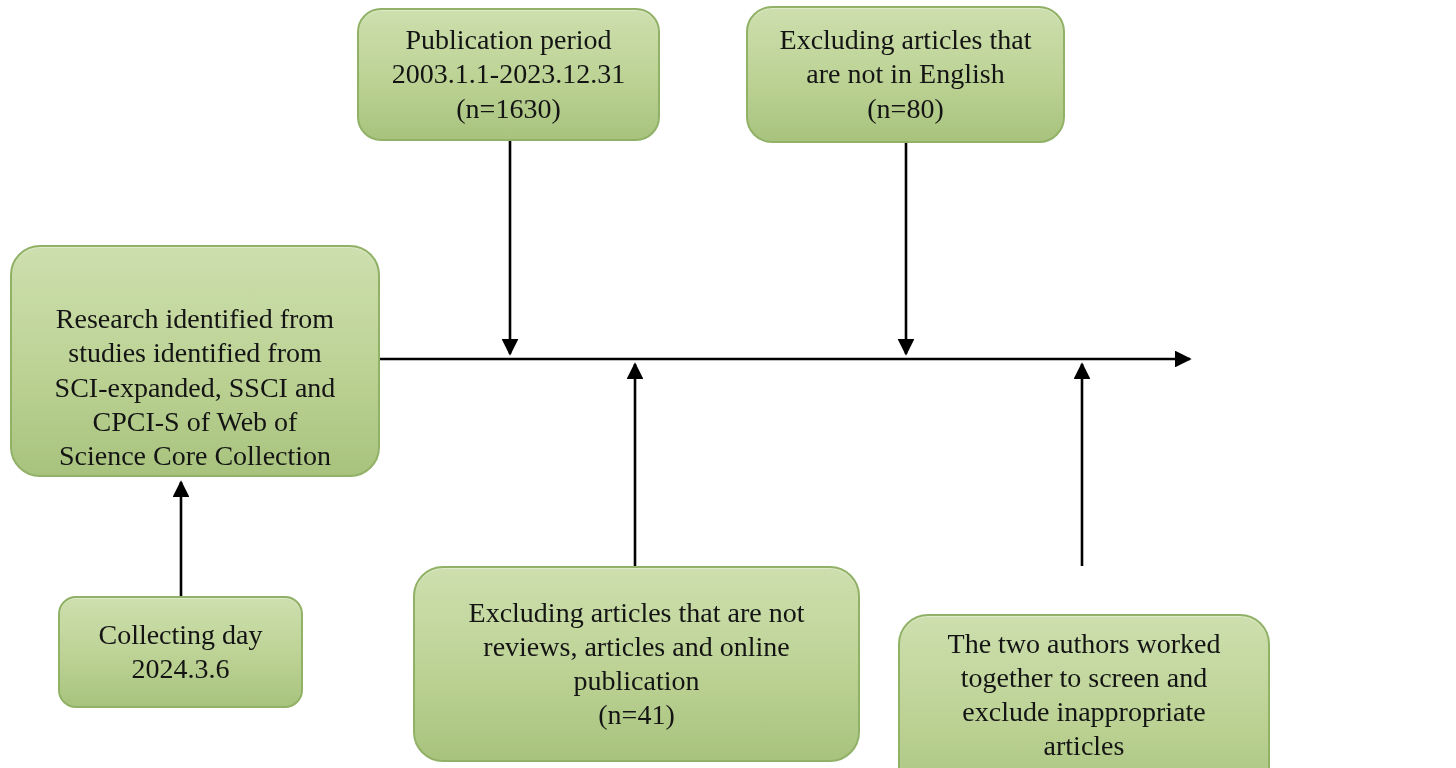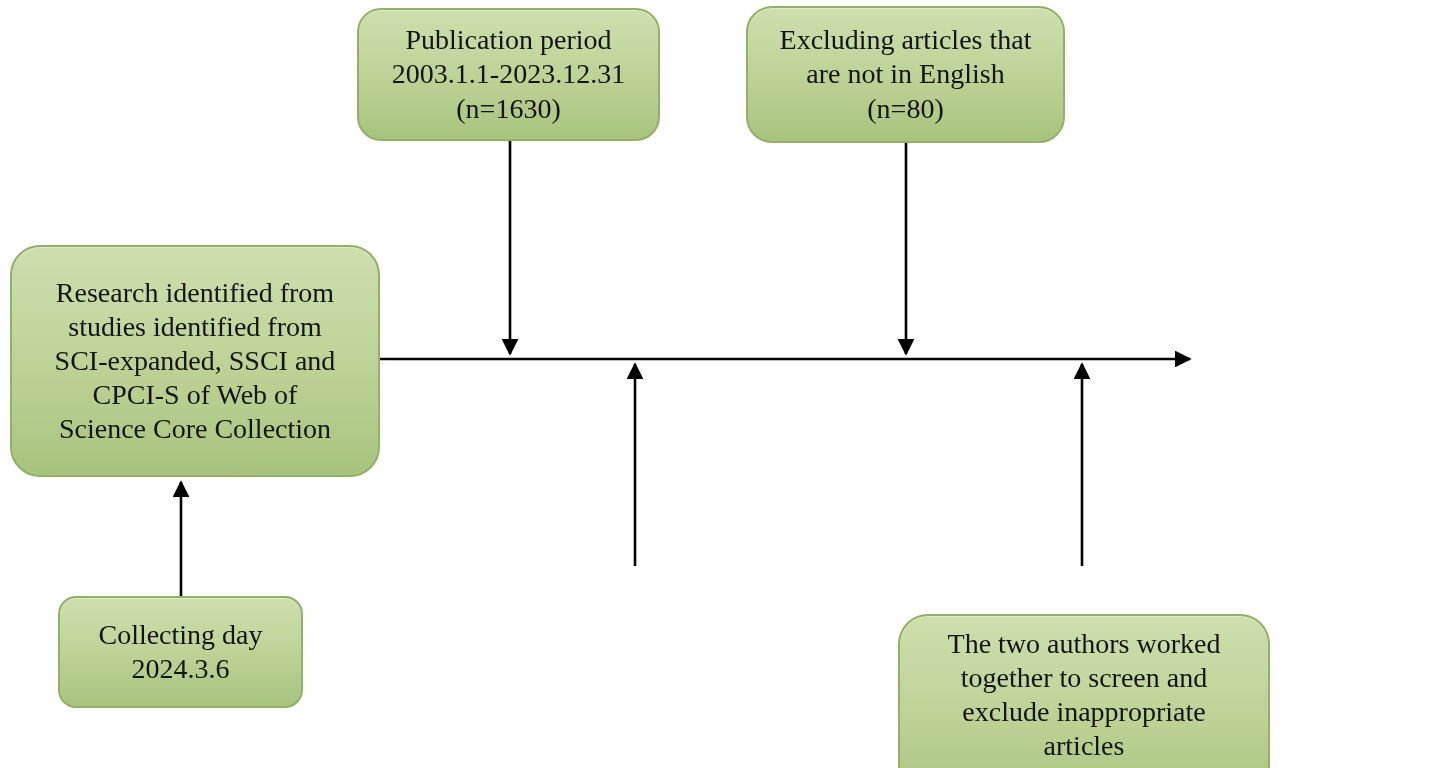--- a/index.html
+++ b/index.html
@@ -37,21 +37,21 @@
     color: #141414;
     font-size: 28px;
     line-height: 1.22;
     box-shadow: inset 0 1px 0 rgba(255,255,255,0.35);
   }
   .node .node-text {
     white-space: pre-line;
     padding: 2px 8px;
   }
   
-  #node-source            { left: 10px;   top: 245px; width: 370px; height: 232px; border-radius: 30px; }
+  #node-source            { left: 10px;   top: 245px; width: 370px; height: 232px; border-radius: 30px; align-items: flex-end; }
   #node-publication-period{ left: 357px;  top: 8px;   width: 303px; height: 133px; }
   #node-exclude-english   { left: 746px;  top: 6px;   width: 319px; height: 137px; border-radius: 26px; }
   #node-included          { left: 1195px; top: 310px; width: 255px; height: 100px; border-radius: 18px; }
   #node-collecting-day    { left: 58px;   top: 596px; width: 245px; height: 112px;  border-radius: 18px; }
   #node-exclude-type      { left: 413px;  top: 566px; width: 447px; height: 196px; border-radius: 30px; }
   #node-author-screening  { left: 898px;  top: 566px; width: 372px; height: 196px; border-radius: 30px; margin-top: 48px; }
 </style>
 </head>
 <body>
 
@@ -96,20 +96,26 @@
 are not in English
 (n=80)</span>
   </div>
 
 
   <div class="node" id="node-collecting-day">
     <span class="node-text">Collecting day
 2024.3.6</span>
   </div>
 
+  <div class="node" id="node-exclude-type">
+    <span class="node-text">Excluding articles that are not
+reviews, articles and online
+publication
+(n=41)</span>
+  </div>
 
   <div class="node" id="node-author-screening">
     <span class="node-text">The two authors worked
 together to screen and
 exclude inappropriate
 articles
 (n=36)</span>
   </div>
 
 </div>

